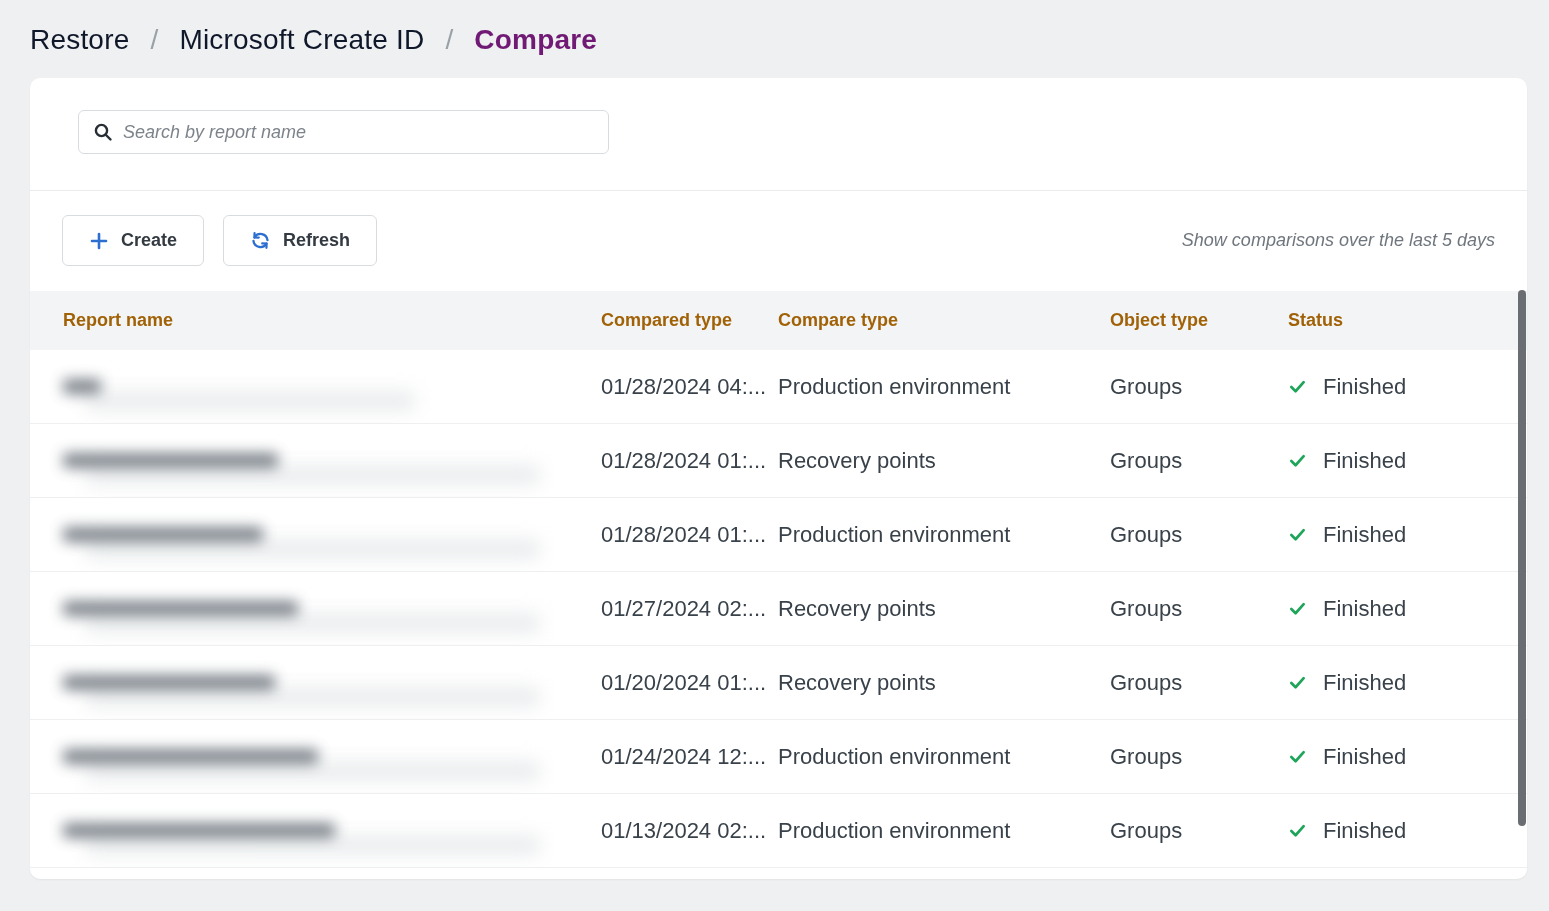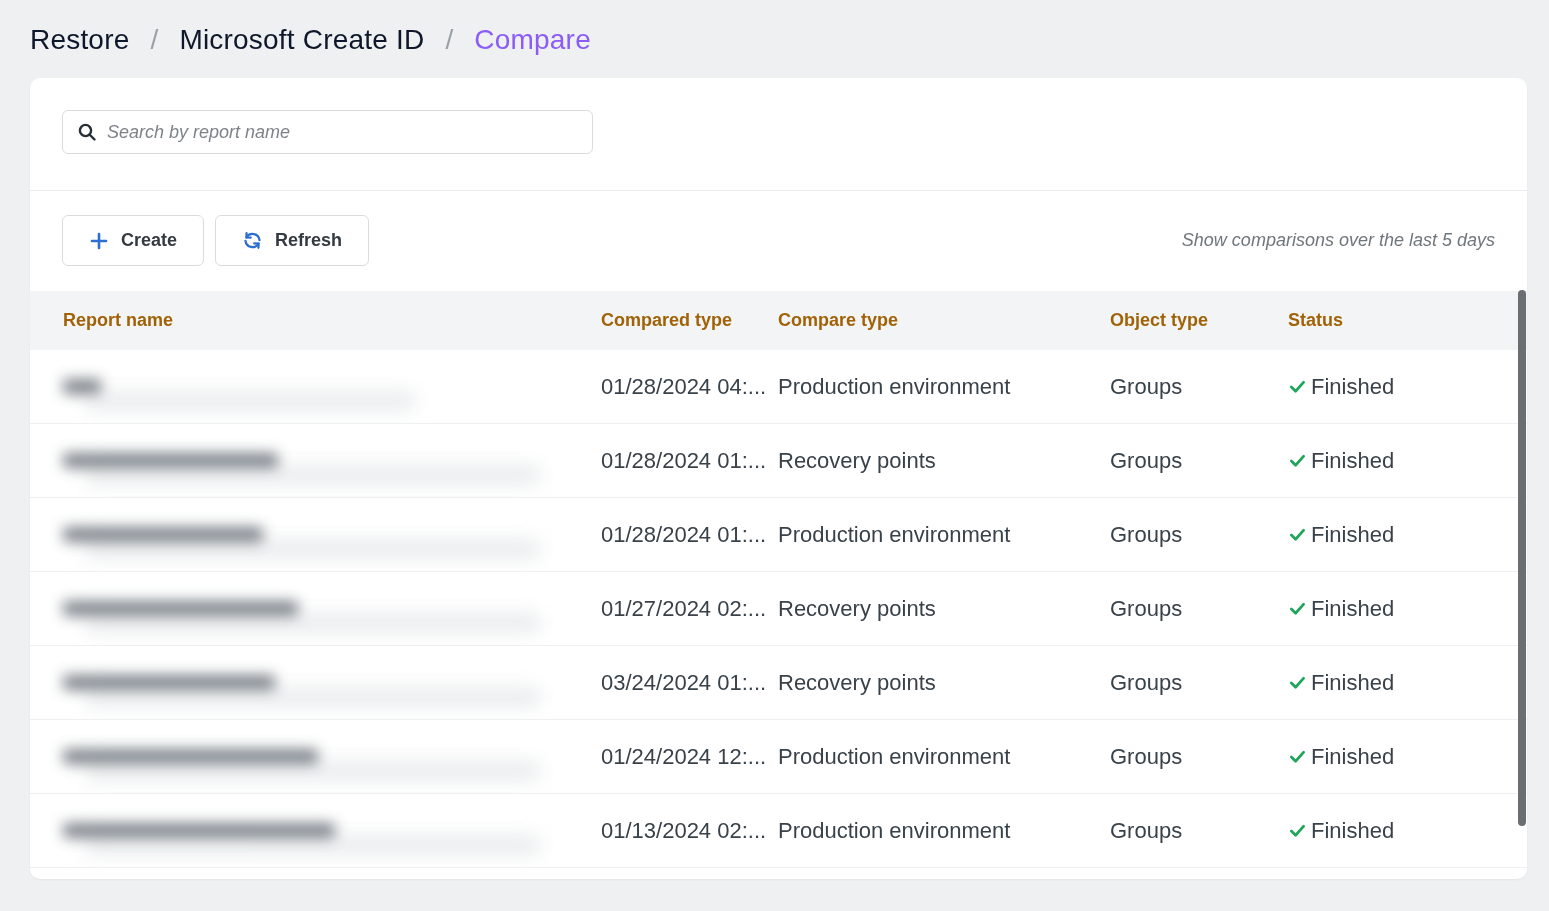--- a/index.html
+++ b/index.html
@@ -13,37 +13,37 @@
 
   
   .breadcrumb {
     padding: 24px 30px 22px 30px;
     font-size: 28px;
     font-weight: 400;
     color: #8a9096;
     letter-spacing: 0.2px;
   }
   .breadcrumb .crumb { color: #0f172a; }
-  .breadcrumb .crumb.current { color: #8b5cf6; }
+  .breadcrumb .crumb.current { color: #701a75; font-weight: bold; }
   .breadcrumb .sep { color: #9aa0a6; margin: 0 13px; }
 
   
   .card {
     position: relative;
     margin-left: 30px;
     width: 1497px;
     height: 801px;
     background: #ffffff;
     border-radius: 10px;
     box-shadow: 0 1px 2px rgba(0,0,0,0.05);
     overflow: hidden;
   }
 
   
-  .search-section { padding: 32px 32px 36px 32px; border-bottom: 1px solid #e9ebed; }
+  .search-section { padding: 32px 32px 36px 48px; border-bottom: 1px solid #e9ebed; }
   .search-box {
     display: flex; align-items: center;
     width: 531px; height: 44px;
     border: 1px solid #d8dcdf; border-radius: 6px;
     padding: 0 14px; background: #fff;
   }
   .search-box .icon { display: flex; align-items: center; color: #272e35; margin-right: 10px; }
   .search-box input {
     border: none; outline: none; flex: 1;
     font-family: "Liberation Sans", sans-serif;
@@ -57,21 +57,21 @@
     padding: 24px 32px 25px 32px;
   }
   .btn {
     display: inline-flex; align-items: center; gap: 12px;
     height: 51px; padding: 16px 26px;
     background: #fff; border: 1px solid #d8dcdf; border-radius: 6px;
     font-family: "Liberation Sans", sans-serif;
     font-size: 18px; font-weight: 600; color: #333a41;
     cursor: pointer;
   }
-  .btn + .btn { margin-left: 11px; }
+  .btn + .btn { margin-left: 19px; }
   .btn .icon { display: flex; align-items: center; color: #2c6fd1; }
   .filter-note {
     margin-left: auto;
     font-size: 18px; font-style: italic; color: #6f767d;
   }
 
   
   .table { width: 100%; }
   .thead, .trow {
     display: grid;
@@ -99,21 +99,21 @@
     background: #5d656e; border-radius: 4px;
     filter: blur(7px); opacity: 0.8;
   }
   .ghost {
     position: absolute; left: 55px; top: 56%;
     height: 20px; background: #e3e6e8;
     border-radius: 6px; filter: blur(9px); opacity: 0.75;
     pointer-events: none;
   }
 
-  .status-cell { display: flex; align-items: center; gap: 4px; }
+  .status-cell { display: flex; align-items: center; gap: 16px; }
   .check { display: flex; align-items: center; color: #1ea55a; }
 
   
   .scroll-thumb {
     position: absolute;
     right: 1px; top: 212px;
     width: 8px; height: 536px;
     background: #6a6e72; border-radius: 4px;
   }
 </style>
@@ -245,21 +245,21 @@
       </span>
       <span>Finished</span>
     </div>
   </div>
 
   <div class="trow">
     <div class="cell name-cell">
       <span class="ghost" style="width: 455px;"></span>
       <span class="redacted" style="width: 212px;"></span>
     </div>
-    <div class="cell">03/24/2024 01:...</div>
+    <div class="cell">01/20/2024 01:...</div>
     <div class="cell">Recovery points</div>
     <div class="cell">Groups</div>
     <div class="cell status-cell">
       <span class="check">
         <svg width="19" height="19" viewBox="0 0 20 20" fill="none" stroke="currentColor" stroke-width="2.8" stroke-linecap="round" stroke-linejoin="round">
           <polyline points="3.5,10.5 8,15 16.5,5.5"></polyline>
         </svg>
       </span>
       <span>Finished</span>
     </div>

